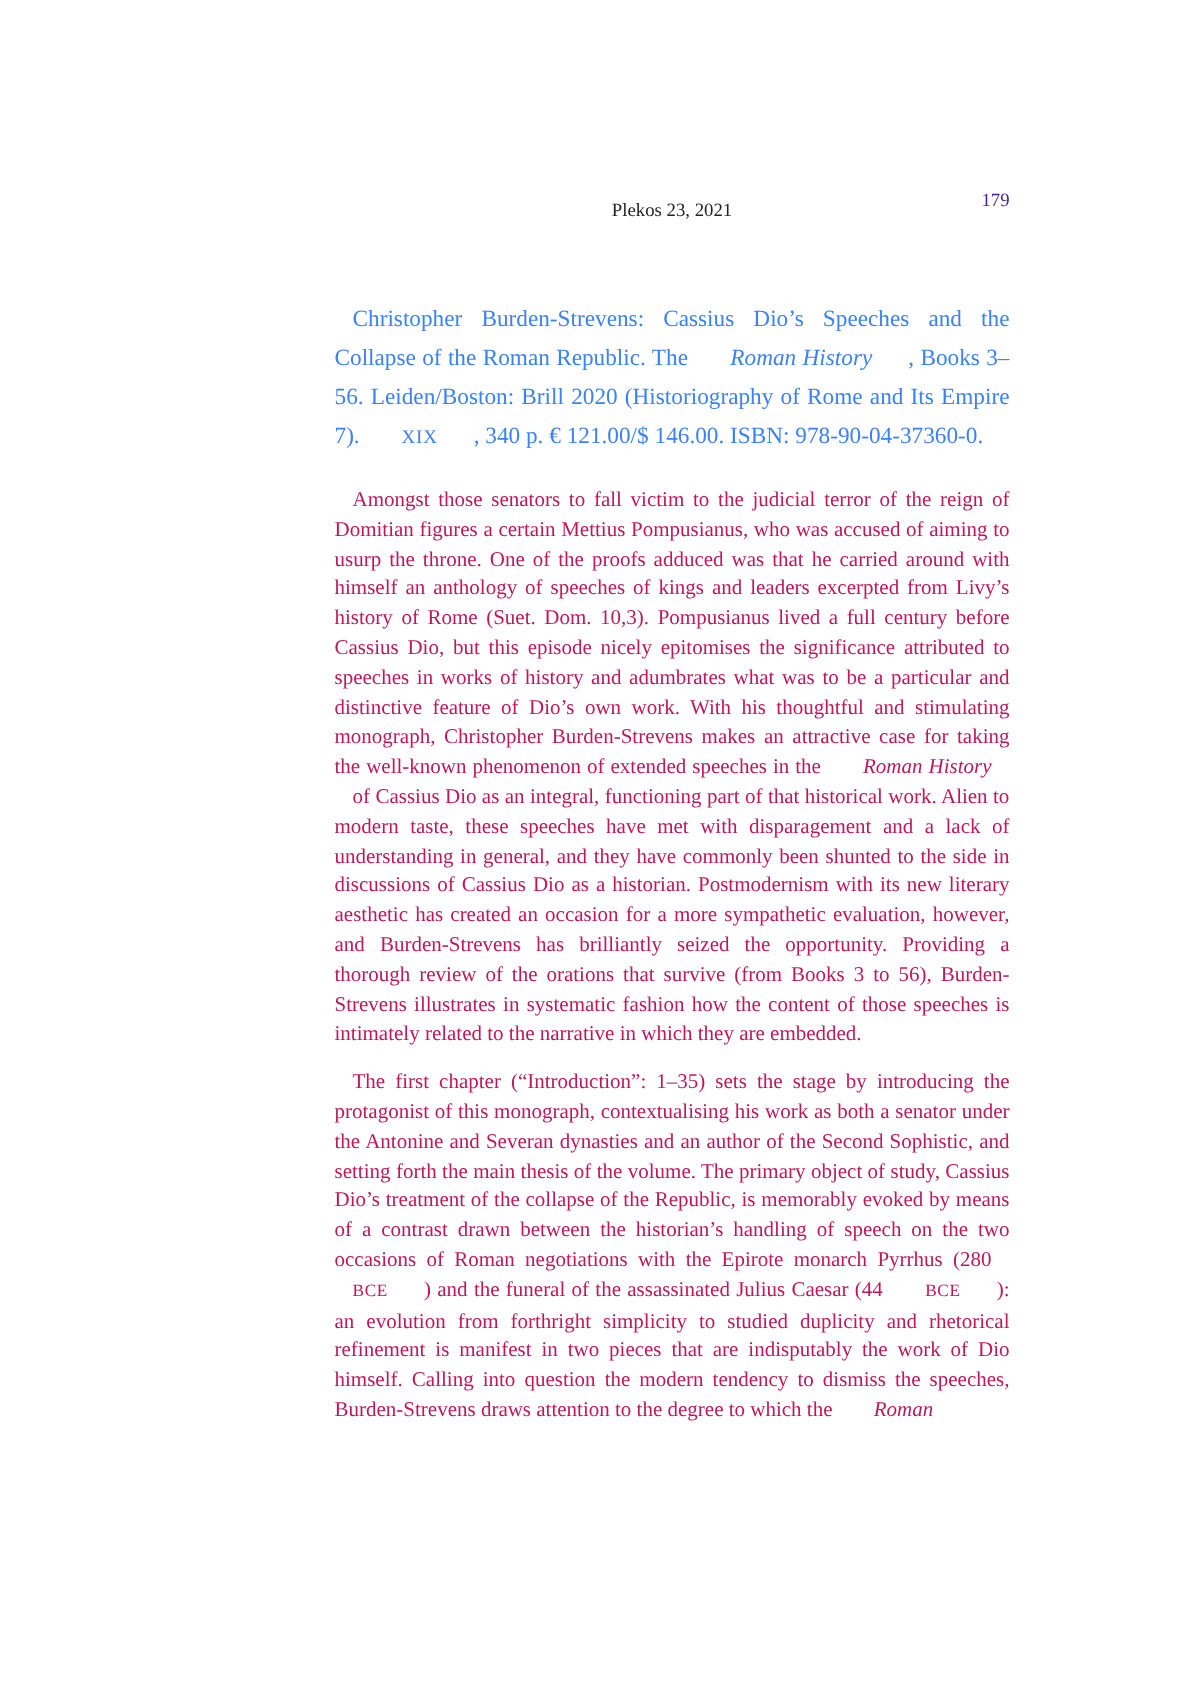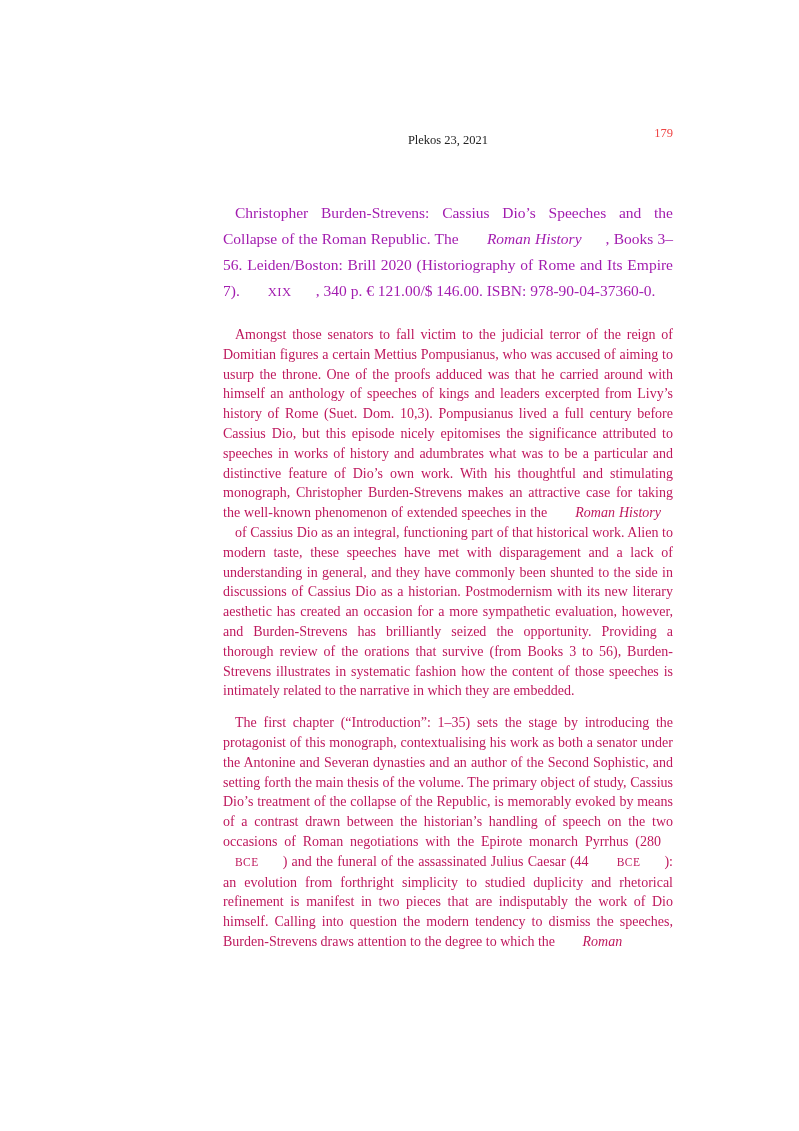--- a/index.html
+++ b/index.html
@@ -29,36 +29,36 @@
       line-height: 16px;
       color: #222222;
     }
 
     .page-number {
       position: absolute;
       right: 0;
       top: -7px;
       font-size: 12.5px;
       line-height: 16px;
-      color: #ef4444;
+      color: #4c1d95;
     }
 
     .content {
       position: absolute;
       top: 140px;
       left: 163px;
       width: 474px;
     }
 
     .review-title {
       font-size: 15.5px;
       font-weight: normal;
       line-height: 26px;
       text-align: justify;
-      color: #a21caf;
+      color: #3b82f6;
       margin-bottom: 20px;
     }
 
     .body-paragraph {
       font-size: 14px;
       line-height: 19.8px;
       text-align: justify;
       color: #be185d;
       margin-bottom: 10px;
     }

